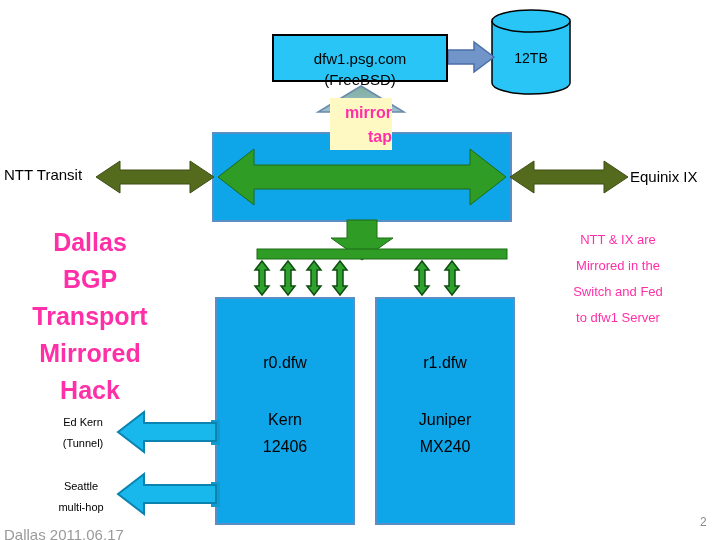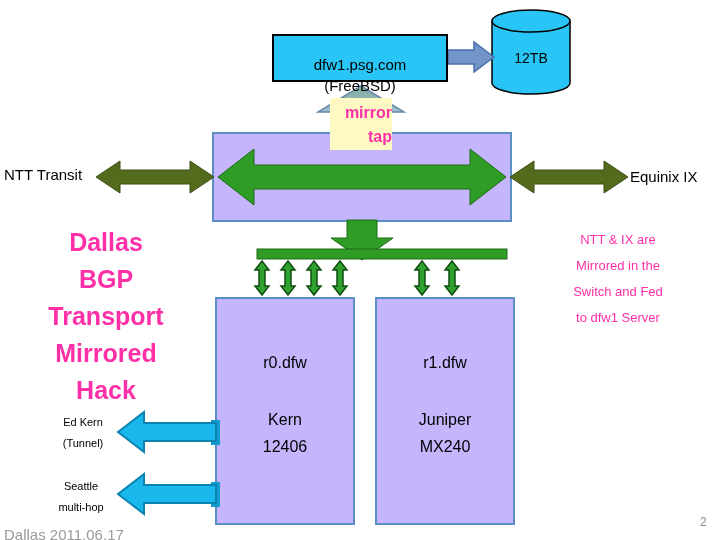--- a/index.html
+++ b/index.html
@@ -1,32 +1,32 @@
 <!DOCTYPE html>
 <html><head>
 <meta charset="utf-8">
 <style>
   html,body{margin:0;padding:0;background:#fff;}
   .slide{position:relative;width:720px;height:540px;background:#ffffff;
          font-family:"Liberation Sans", sans-serif;overflow:hidden;}
-  .box{position:absolute;background:#c4b5fd;border:2px solid #5B8EC4;box-sizing:border-box;}
+  .box{position:absolute;background:#0ea5e9;border:2px solid #5B8EC4;box-sizing:border-box;}
   .server-box{position:absolute;left:272px;top:34px;width:176px;height:48px;
               background:#29C5F6;border:2px solid #000;box-sizing:border-box;
-              text-align:center;font-size:15px;color:#000;line-height:21px;padding-top:18px;z-index:3;}
+              text-align:center;font-size:15px;color:#000;line-height:21px;padding-top:12px;z-index:3;}
   .switch-box{left:212px;top:132px;width:300px;height:90px;z-index:1;}
   .router{z-index:1;}
   .router .rname{position:absolute;top:55px;width:100%;text-align:center;font-size:16px;color:#000;}
   .router .rvendor{position:absolute;top:112px;width:100%;text-align:center;font-size:16px;color:#000;}
   .router .rmodel{position:absolute;top:139px;width:100%;text-align:center;font-size:16px;color:#000;}
   .arrows{position:absolute;left:0;top:0;z-index:2;}
   .mirror-label{position:absolute;left:330px;top:98px;width:62px;height:52px;background:#fef9c3;
                 z-index:3;text-align:right;color:#FF2FA8;font-weight:bold;font-size:16px;line-height:24px;
                 padding-top:3px;box-sizing:border-box;}
   .blk-label{position:absolute;font-size:15px;color:#000;z-index:3;}
-  .title-block{position:absolute;left:21px;top:224px;width:170px;text-align:center;z-index:3;
+  .title-block{position:absolute;left:5px;top:224px;width:170px;text-align:center;z-index:3;
                color:#FF2FA8;font-weight:bold;font-size:25px;line-height:37px;}
   .note-block{position:absolute;left:520px;top:227px;width:196px;text-align:center;z-index:3;
               color:#FF2FA8;font-weight:normal;font-size:13px;line-height:26px;}
   .tunnel-label{position:absolute;width:110px;text-align:center;font-size:11px;line-height:21px;color:#000;z-index:3;}
   .storage-label{position:absolute;left:492px;top:50px;width:78px;text-align:center;font-size:14px;color:#000;z-index:3;}
   .footer{position:absolute;left:4px;top:526px;font-size:15px;color:#9a9a9a;z-index:3;}
   .pagenum{position:absolute;left:700px;top:515px;font-size:12px;color:#8a8a8a;z-index:3;}
 </style>
 </head>
 <body>

